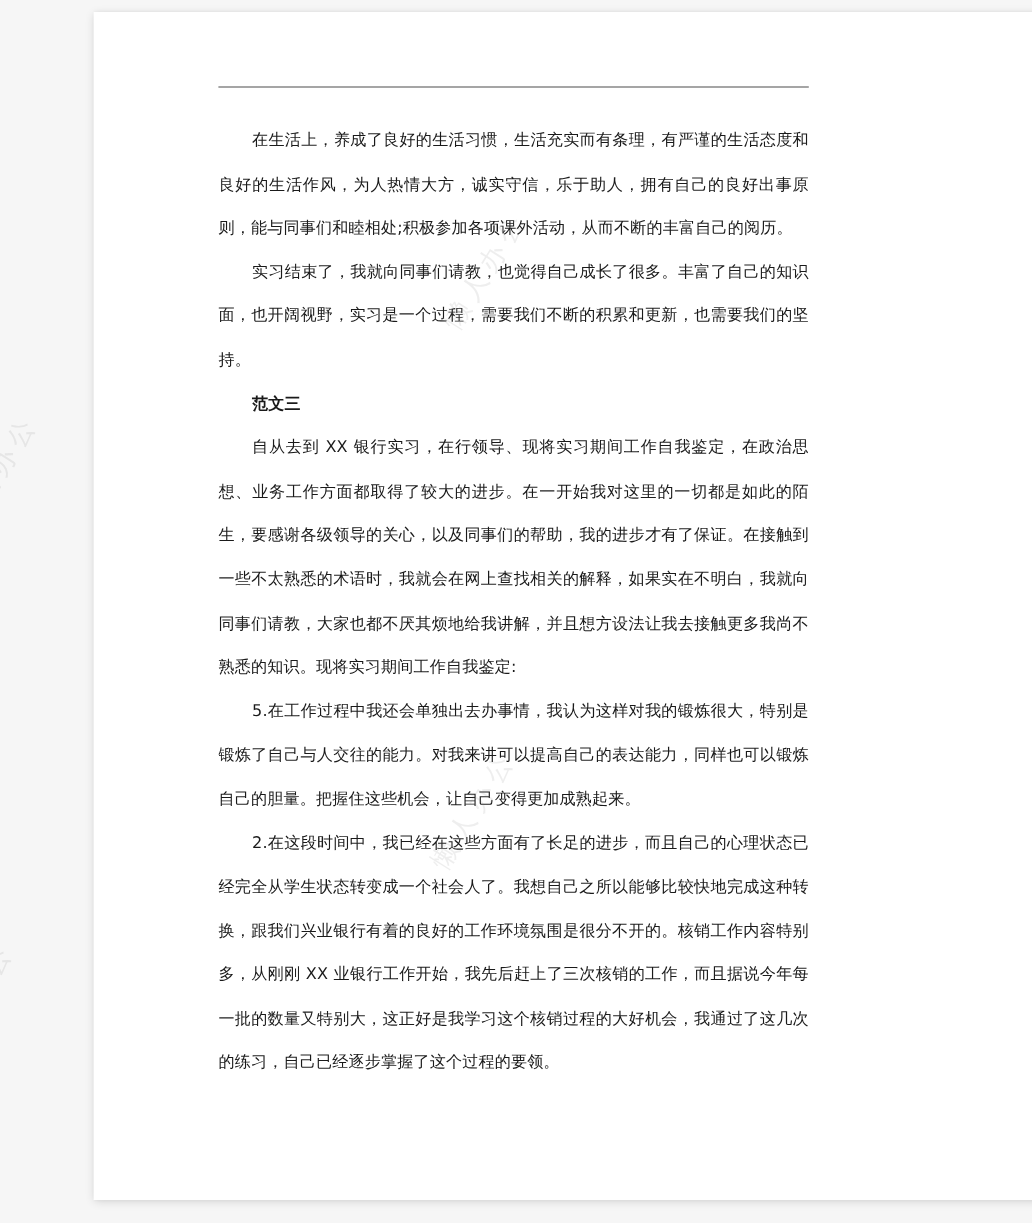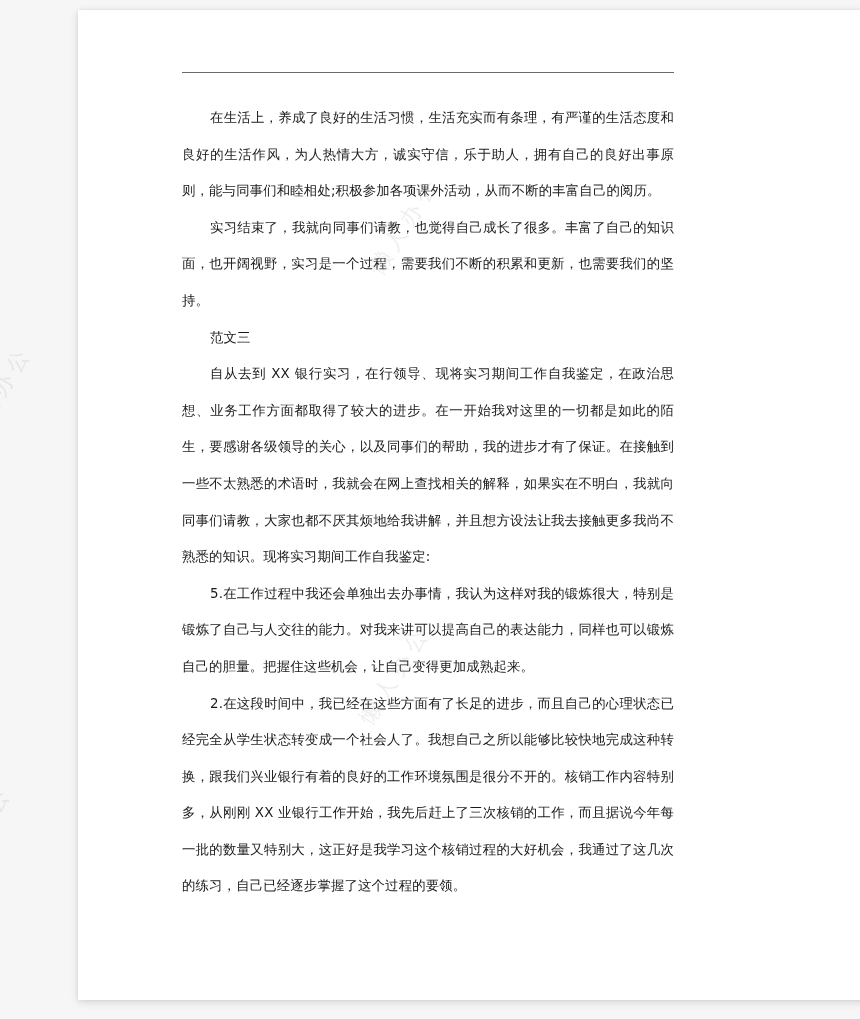--- a/index.html
+++ b/index.html
@@ -45,21 +45,21 @@
       line-height: 36.6px;
       letter-spacing: 0.15px;
     }
     .body-text p {
       margin: 0;
       text-indent: 28px;
       text-align: justify;
       text-align-last: left;
     }
     .body-text p.heading {
-      font-weight: normal;
+      font-weight: bold;
     }
     .watermark {
       position: absolute;
       color: rgba(120,120,120,0.13);
       font-size: 22px;
       letter-spacing: 6px;
       white-space: nowrap;
       transform-origin: left bottom;
       transform: rotate(-58deg);
       pointer-events: none;

